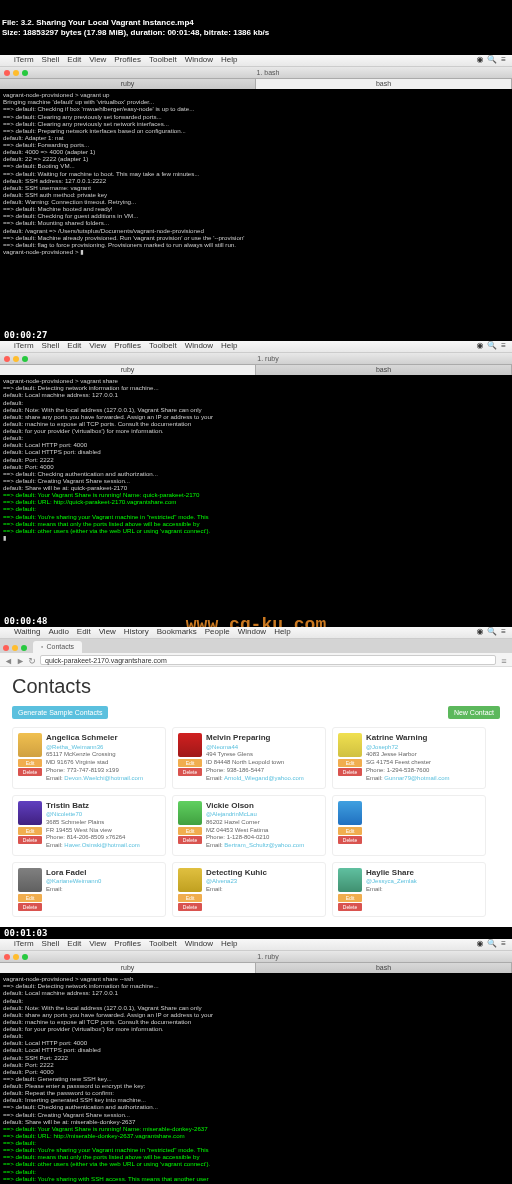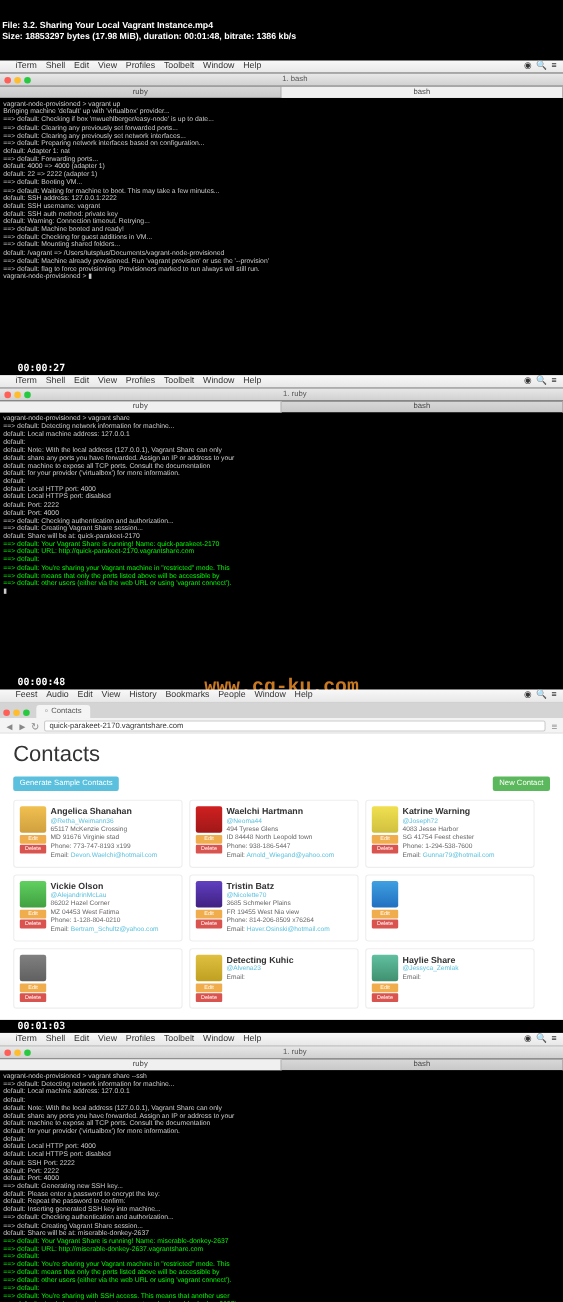--- a/index.html
+++ b/index.html
@@ -1,19 +1,19 @@
 <!DOCTYPE html>
 <html><head>
 <meta charset="utf-8">
 <style>
 *{margin:0;padding:0;box-sizing:border-box;font-family:-apple-system,Helvetica,Arial,sans-serif}
 body{width:512px;background:#000;font-size:7px;color:#ccc}
 .section{position:relative}
 .fileinfo{background:#000;color:#fff;font-family:monospace;font-size:8px;font-weight:bold;line-height:1.2;padding:18px 2px}
-.timestamp{background:#000;color:#fff;font-family:monospace;font-size:9px;font-weight:bold;padding:1px 16px}
+.timestamp{background:#000;color:#fff;font-family:monospace;font-size:9px;font-weight:bold;padding:1px 4px}
 .titlebar{background:linear-gradient(#e8e8e8,#d0d0d0);height:12px;display:flex;align-items:center;padding:0 4px;border-bottom:1px solid #aaa}
 .tlights{display:flex;gap:3px}
 .tlight{width:6px;height:6px;border-radius:50%}
 .tl-r{background:#ff5f56}.tl-y{background:#ffbd2e}.tl-g{background:#27c93f}
 .menubar{background:linear-gradient(#f8f8f8,#e8e8e8);height:12px;display:flex;gap:8px;padding:0 6px;font-size:8px;color:#333;border-bottom:1px solid #ccc}
 .apple{font-size:9px}
 .menubar .right{margin-left:auto;display:flex;gap:4px;font-size:8px}
 .tabbar{background:linear-gradient(#d8d8d8,#c8c8c8);height:10px;display:flex;font-size:7px}
 .tab{flex:1;text-align:center;line-height:10px;border-right:1px solid #aaa;color:#444}
 .tab.active{background:#f0f0f0}
@@ -173,21 +173,21 @@
       <div class="w">▮</div>
     </div>
   <div class="watermark" style="bottom:-20px">www.cg-ku.com</div>
 </div>
 
 <div class="timestamp">00:00:48</div>
 
 <div class="section chrome-top">
   <div class="menubar">
     <span class="apple"></span>
-    <span>Feest</span>
+    <span>Waiting</span>
     <span>Audio</span>
     <span>Edit</span>
     <span>View</span>
     <span>History</span>
     <span>Bookmarks</span>
     <span>People</span>
     <span>Window</span>
     <span>Help</span>
     <span class="right">
       <span>◉</span>
@@ -222,38 +222,38 @@
     <div class="cards" id="cards">
         <div class="card">
     <div>
       <div class="avatar av1"></div>
       <div class="cardbtns">
         <div class="cbtn cb-edit">Edit</div>
         <div class="cbtn cb-del">Delete</div>
       </div>
     </div>
     <div class="cinfo">
-      <div class="cname">Angelica Shanahan</div>
+      <div class="cname">Angelica Schmeler</div>
       <div class="chandle">@Retha_Weimann36</div>
       <div class="ctext">65117 McKenzie Crossing</div>
       <div class="ctext">MD 91676 Virginie stad</div>
       <div class="ctext">Phone: 773-747-8193 x199</div>
       <div class="ctext">Email: <span class="clink">Devon.Waelchi@hotmail.com</span></div>
     </div>
         </div>
         <div class="card">
     <div>
       <div class="avatar av2"></div>
       <div class="cardbtns">
         <div class="cbtn cb-edit">Edit</div>
         <div class="cbtn cb-del">Delete</div>
       </div>
     </div>
     <div class="cinfo">
-      <div class="cname">Waelchi Hartmann</div>
+      <div class="cname">Melvin Preparing</div>
       <div class="chandle">@Neoma44</div>
       <div class="ctext">494 Tyrese Glens</div>
       <div class="ctext">ID 84448 North Leopold town</div>
       <div class="ctext">Phone: 938-186-5447</div>
       <div class="ctext">Email: <span class="clink">Arnold_Wiegand@yahoo.com</span></div>
     </div>
         </div>
         <div class="card">
     <div>
       <div class="avatar av3"></div>
@@ -266,68 +266,76 @@
       <div class="cname">Katrine Warning</div>
       <div class="chandle">@Joseph72</div>
       <div class="ctext">4083 Jesse Harbor</div>
       <div class="ctext">SG 41754 Feest chester</div>
       <div class="ctext">Phone: 1-294-538-7600</div>
       <div class="ctext">Email: <span class="clink">Gunnar79@hotmail.com</span></div>
     </div>
         </div>
         <div class="card">
     <div>
+      <div class="avatar av4"></div>
+      <div class="cardbtns">
+        <div class="cbtn cb-edit">Edit</div>
+        <div class="cbtn cb-del">Delete</div>
+      </div>
+    </div>
+    <div class="cinfo">
+      <div class="cname">Tristin Batz</div>
+      <div class="chandle">@Nicolette70</div>
+      <div class="ctext">3685 Schmeler Plains</div>
+      <div class="ctext">FR 19455 West Nia view</div>
+      <div class="ctext">Phone: 814-206-8509 x76264</div>
+      <div class="ctext">Email: <span class="clink">Haver.Osinski@hotmail.com</span></div>
+    </div>
+        </div>
+        <div class="card">
+    <div>
       <div class="avatar av5"></div>
       <div class="cardbtns">
         <div class="cbtn cb-edit">Edit</div>
         <div class="cbtn cb-del">Delete</div>
       </div>
     </div>
     <div class="cinfo">
       <div class="cname">Vickie Olson</div>
       <div class="chandle">@AlejandrinMcLau</div>
       <div class="ctext">86202 Hazel Corner</div>
       <div class="ctext">MZ 04453 West Fatima</div>
       <div class="ctext">Phone: 1-128-804-0210</div>
       <div class="ctext">Email: <span class="clink">Bertram_Schultz@yahoo.com</span></div>
     </div>
         </div>
         <div class="card">
     <div>
-      <div class="avatar av4"></div>
-      <div class="cardbtns">
-        <div class="cbtn cb-edit">Edit</div>
-        <div class="cbtn cb-del">Delete</div>
-      </div>
-    </div>
-    <div class="cinfo">
-      <div class="cname">Tristin Batz</div>
-      <div class="chandle">@Nicolette70</div>
-      <div class="ctext">3685 Schmeler Plains</div>
-      <div class="ctext">FR 19455 West Nia view</div>
-      <div class="ctext">Phone: 814-206-8509 x76264</div>
-      <div class="ctext">Email: <span class="clink">Haver.Osinski@hotmail.com</span></div>
-    </div>
-        </div>
-        <div class="card">
-    <div>
       <div class="avatar av6"></div>
       <div class="cardbtns">
         <div class="cbtn cb-edit">Edit</div>
         <div class="cbtn cb-del">Delete</div>
       </div>
     </div>
         </div>
         <div class="card">
     <div>
       <div class="avatar av7"></div>
       <div class="cardbtns">
         <div class="cbtn cb-edit">Edit</div>
         <div class="cbtn cb-del">Delete</div>
       </div>
+    </div>
+    <div class="cinfo">
+      <div class="cname">Lora Fadel</div>
+      <div class="chandle">@KarianeWeimann0</div>
+      <div class="ctext"></div>
+      <div class="ctext"></div>
+      <div class="ctext"></div>
+      <div class="ctext">Email: <span class="clink"></span></div>
     </div>
         </div>
         <div class="card">
     <div>
       <div class="avatar av8"></div>
       <div class="cardbtns">
         <div class="cbtn cb-edit">Edit</div>
         <div class="cbtn cb-del">Delete</div>
       </div>
     </div>

